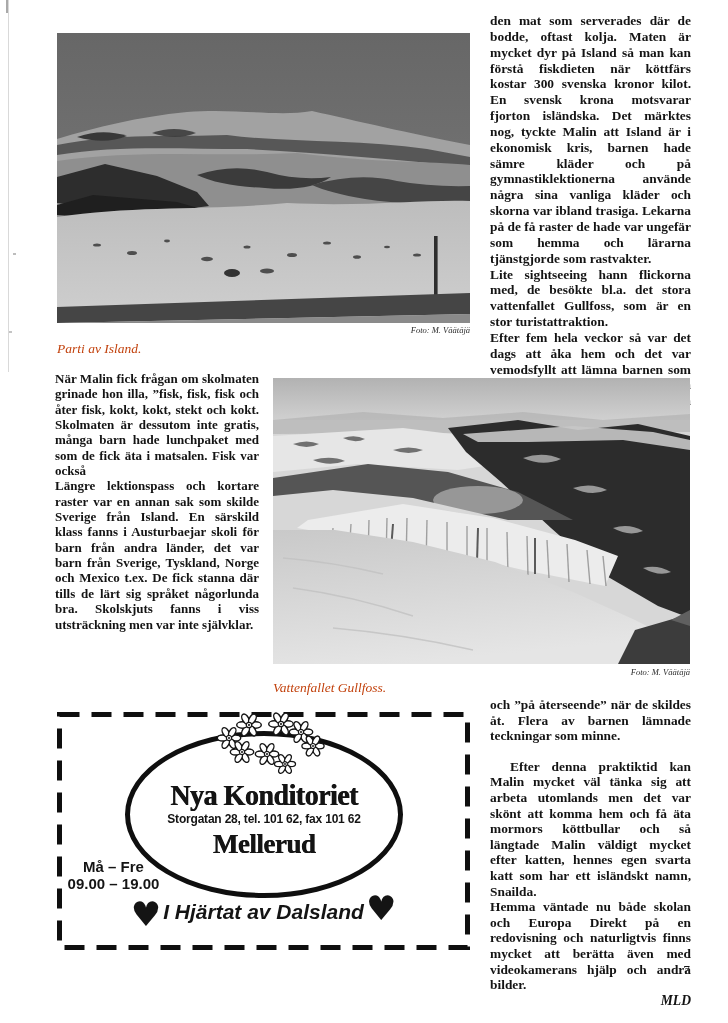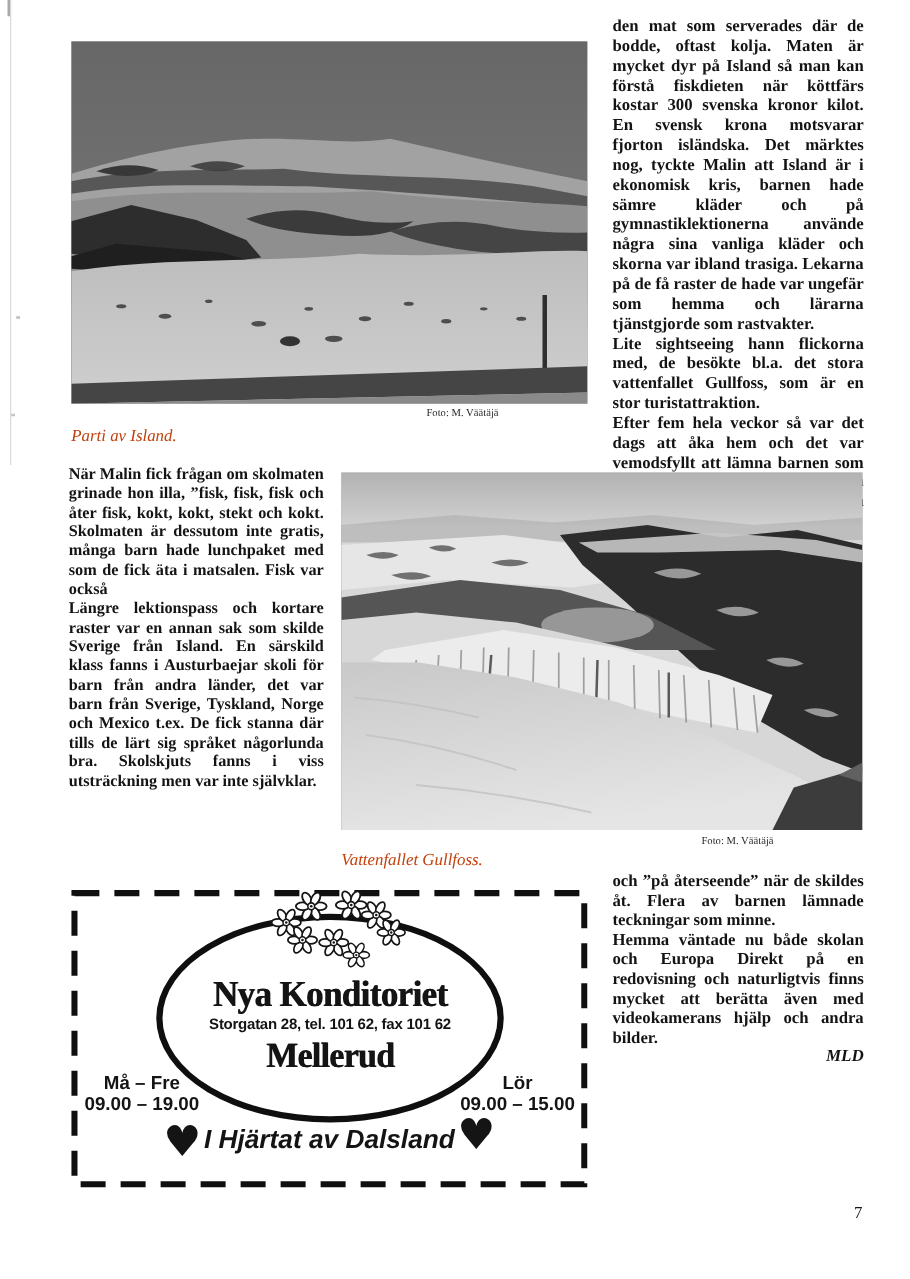--- a/index.html
+++ b/index.html
@@ -12,21 +12,21 @@
   .edge-line{position:absolute;left:8px;top:0;width:1px;height:372px;background:#d9d9d9;}
   .edge-tick{position:absolute;left:6px;top:0;width:2px;height:13px;background:#a9a9a9;}
   .speck1{position:absolute;left:13px;top:253px;width:3px;height:2px;background:#bdbdbd;}
   .speck2{position:absolute;left:9px;top:331px;width:3px;height:2px;background:#c4c4c4;}
 
   
   .photo{position:absolute;overflow:hidden;background:#9a9a9a;}
   .photo svg{display:block;}
   .photo1{left:57px;top:33px;width:413px;height:290px;}
   .photo2{left:273px;top:378px;width:417px;height:286px;}
-  .credit{position:absolute;font-size:8.5px;color:#2a2a2a;text-align:center;}
+  .credit{position:absolute;font-style:italic;font-size:8.5px;color:#2a2a2a;text-align:right;}
   .credit1{left:270px;top:325px;width:200px;}
   .credit2{left:490px;top:667px;width:200px;}
   .caption{position:absolute;font-style:italic;font-size:13.5px;color:#c2410c;}
   .caption1{left:57px;top:341px;width:300px;}
   .caption2{left:273px;top:680px;width:300px;}
 
   
   .col{position:absolute;text-align:justify;}
   .col p{margin:0;font-weight:bold;}
   .col-top-right{left:490px;top:13px;width:201px;font-size:13.4px;line-height:15.85px;}
@@ -190,20 +190,21 @@
       </g>
       <path d="M362,252 L417,236 L417,286 L345,286 Z" fill="#3c3c3c"></path>
       <path d="M398,242 L417,232 L417,248 Z" fill="#606060"></path>
     </svg>
   </div>
   <div class="credit credit2">Foto: M. Väätäjä</div>
   <div class="caption caption2">Vattenfallet Gullfoss.</div>
 
   <div class="col col-bottom-right">
     <p>och ”på återseende” när de skildes åt. Flera av barnen lämnade teckningar som minne.</p>
+    <p class="indent">Efter denna praktiktid kan Malin mycket väl tänka sig att arbeta utomlands men det var skönt att komma hem och få äta mormors köttbullar och så längtade Malin väldigt mycket efter katten, hennes egen svarta katt som har ett isländskt namn, Snailda.</p>
     <p>Hemma väntade nu både skolan och Europa Direkt på en redovisning och naturligtvis finns mycket att berätta även med videokamerans hjälp och andra bilder.</p>
     <p class="mld">MLD</p>
   </div>
 
   <div class="ad">
     <svg class="ad-border" width="413" height="238">
       <rect x="2.5" y="2.5" width="408" height="233" fill="none" stroke="#0f0f0f" stroke-width="5" stroke-dasharray="20 12"></rect>
     </svg>
     <div class="ad-oval"></div>
     <svg class="ad-flowers" width="120" height="68" viewBox="0 0 120 68">
@@ -242,24 +243,20 @@
       <use href="#flw" transform="translate(58,42)"></use>
       <use href="#flw" transform="translate(76,52) scale(0.9)"></use>
     </svg>
     <div class="ad-center ad-name gothic">Nya Konditoriet</div>
     <div class="ad-center ad-address">Storgatan 28,  tel. 101 62,  fax 101 62</div>
     <div class="ad-center ad-city gothic">Mellerud</div>
     <div class="hours hours-left">
       <div>Må – Fre</div>
       <div>09.00 – 19.00</div>
     </div>
-    <div class="hours hours-right">
-      <div>Lör</div>
-      <div>09.00 – 15.00</div>
-    </div>
     <div class="slogan">
       <span class="heart heart-left">♥</span>
       <span>I Hjärtat av Dalsland</span>
       <span class="heart heart-right">♥</span>
     </div>
   </div>
 
   <div class="pagenum">7</div>
 </div>
 

